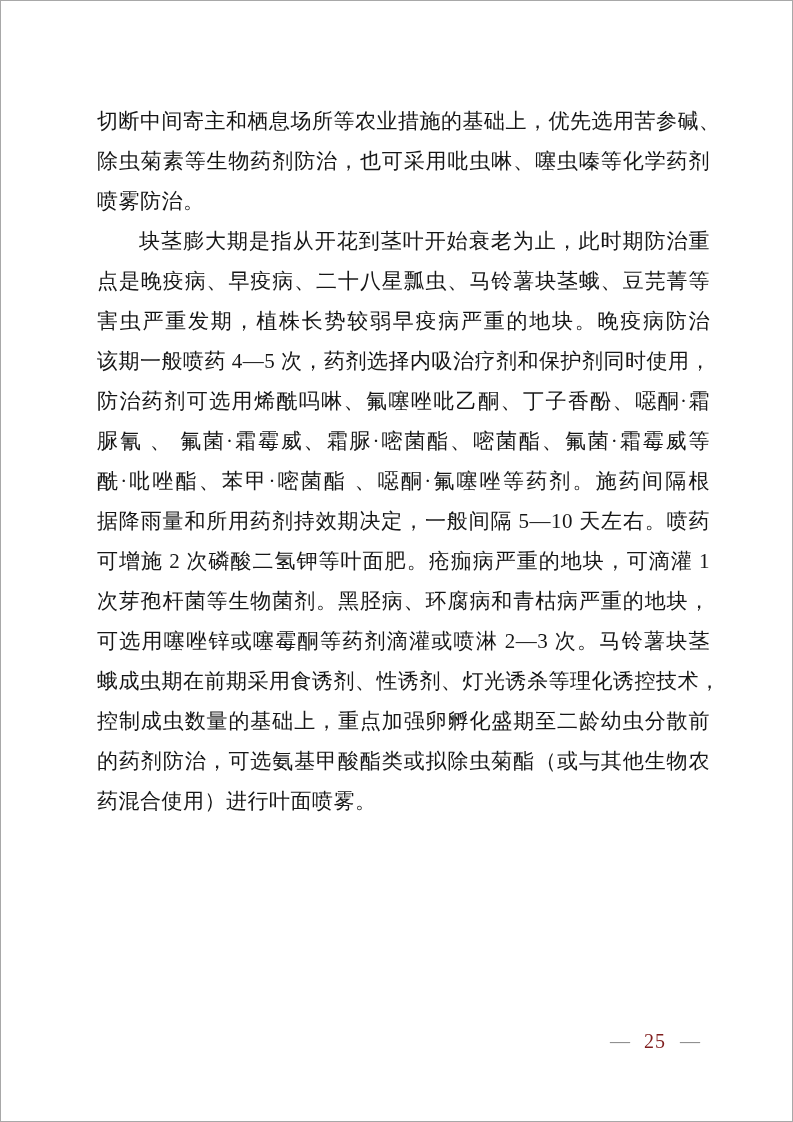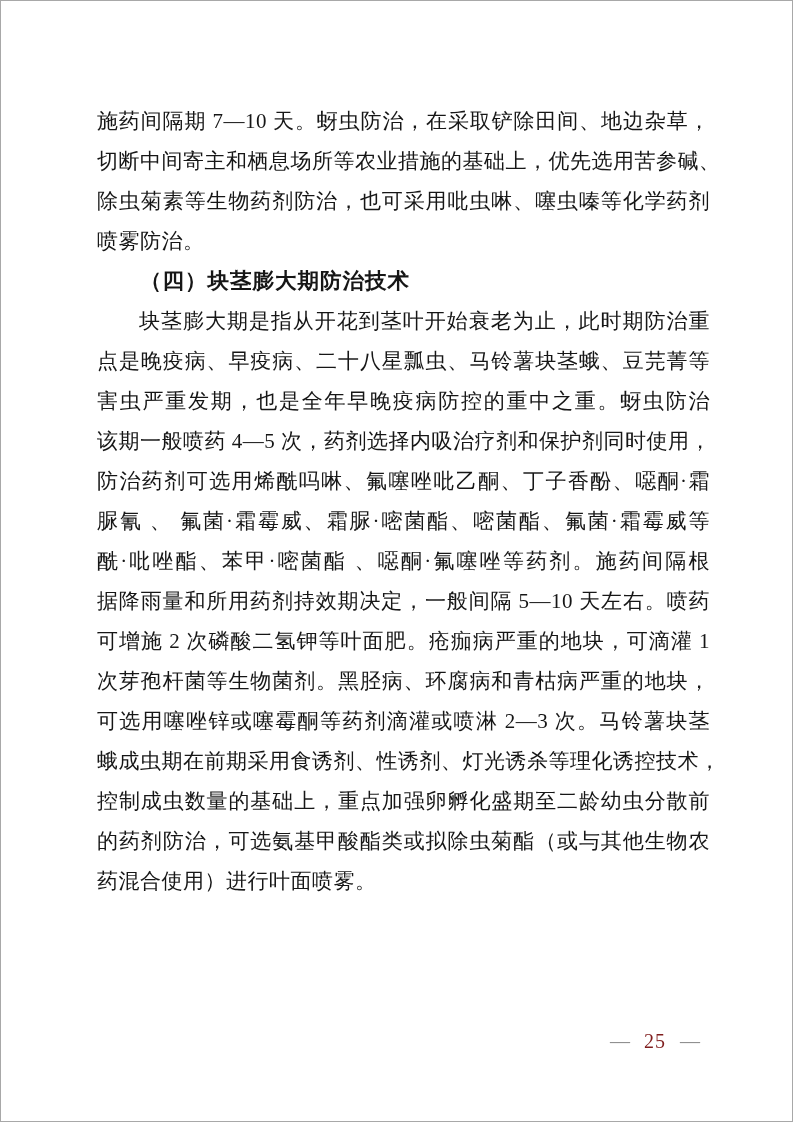--- a/index.html
+++ b/index.html
@@ -68,30 +68,28 @@
     color: #7f1d1d;
     letter-spacing: 1px;
   }
 </style>
 </head>
 <body>
 
 <div class="page">
   <div class="text-column">
 
-    <div class="line">施药间隔期 7—10 天。蚜虫防治，在采取铲除田间、地边杂草，</div>
     <div class="line">切断中间寄主和栖息场所等农业措施的基础上，优先选用苦参碱、</div>
     <div class="line">除虫菊素等生物药剂防治，也可采用吡虫啉、噻虫嗪等化学药剂</div>
     <div class="line last-line">喷雾防治。</div>
 
-    <div class="heading">（四）块茎膨大期防治技术</div>
 
     <div class="line indent">块茎膨大期是指从开花到茎叶开始衰老为止，此时期防治重</div>
     <div class="line">点是晚疫病、早疫病、二十八星瓢虫、马铃薯块茎蛾、豆芫菁等</div>
-    <div class="line">害虫严重发期，也是全年早晚疫病防控的重中之重。蚜虫防治</div>
+    <div class="line">害虫严重发期，植株长势较弱早疫病严重的地块。晚疫病防治</div>
     <div class="line">该期一般喷药 4—5 次，药剂选择内吸治疗剂和保护剂同时使用，</div>
     <div class="line">防治药剂可选用烯酰吗啉、氟噻唑吡乙酮、丁子香酚、噁酮·霜</div>
     <div class="line">脲氰 、 氟菌·霜霉威、霜脲·嘧菌酯、嘧菌酯、氟菌·霜霉威等</div>
     <div class="line">酰·吡唑酯、苯甲·嘧菌酯 、噁酮·氟噻唑等药剂。施药间隔根</div>
     <div class="line">据降雨量和所用药剂持效期决定，一般间隔 5—10 天左右。喷药</div>
     <div class="line">可增施 2 次磷酸二氢钾等叶面肥。疮痂病严重的地块，可滴灌 1</div>
     <div class="line">次芽孢杆菌等生物菌剂。黑胫病、环腐病和青枯病严重的地块，</div>
     <div class="line">可选用噻唑锌或噻霉酮等药剂滴灌或喷淋 2—3 次。马铃薯块茎</div>
     <div class="line">蛾成虫期在前期采用食诱剂、性诱剂、灯光诱杀等理化诱控技术，</div>
     <div class="line">控制成虫数量的基础上，重点加强卵孵化盛期至二龄幼虫分散前</div>

